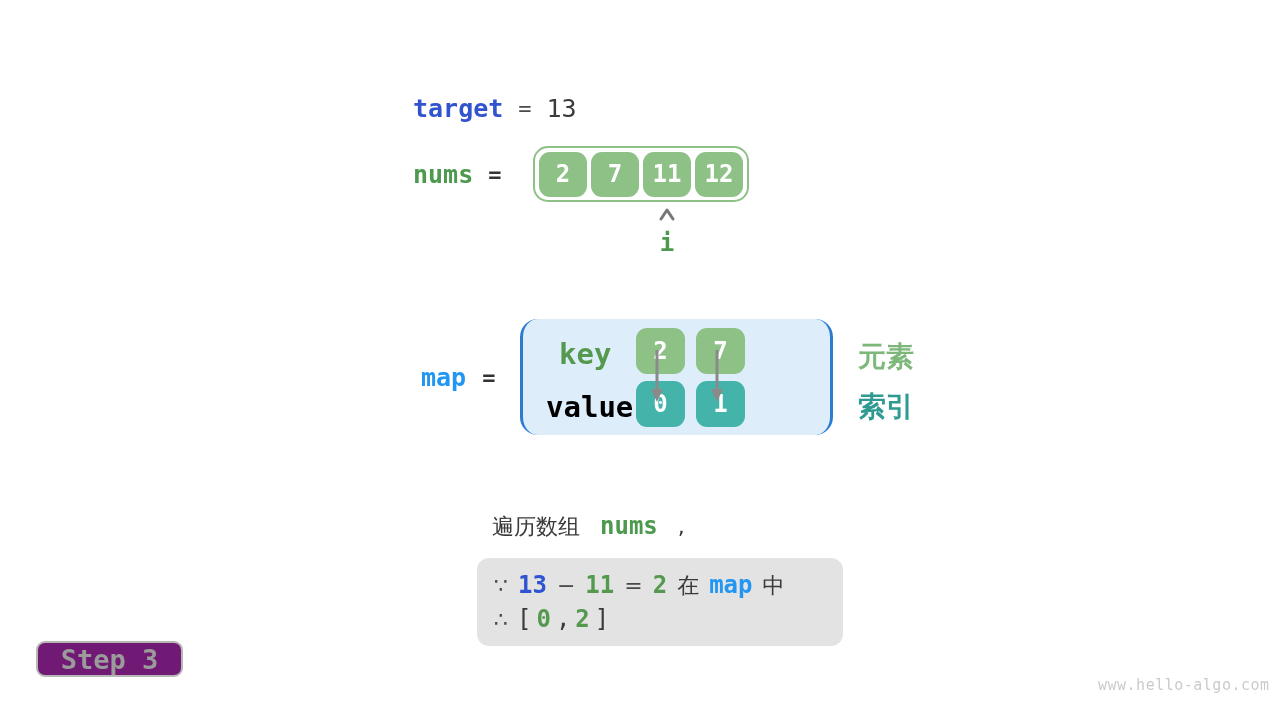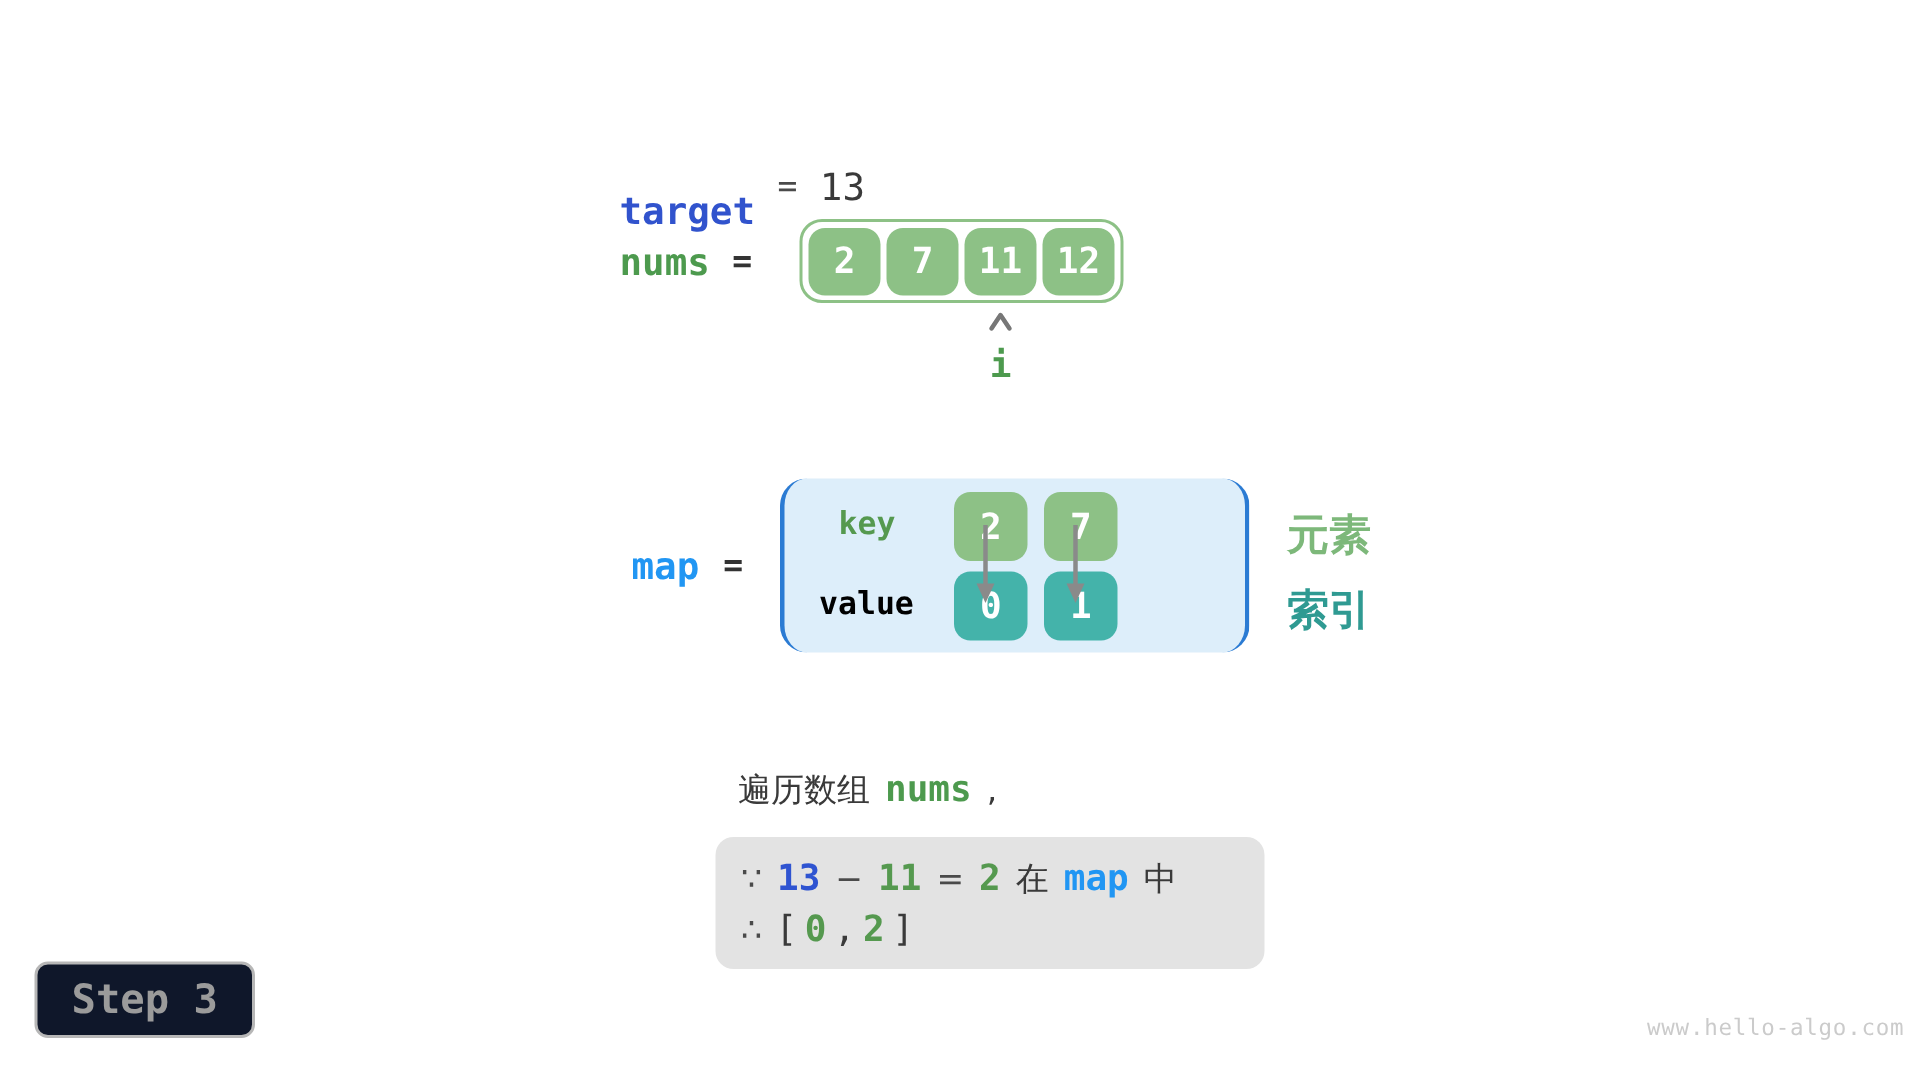--- a/index.html
+++ b/index.html
@@ -12,21 +12,21 @@
     overflow: hidden;
     font-family: "DejaVu Sans", "Liberation Sans", sans-serif;
     color: #3a3a3a;
   }
   .abs { position: absolute; }
   .mono { font-family: "DejaVu Sans Mono", "Liberation Mono", monospace; }
   .row { display: flex; align-items: center; }
 
   
   .target-row { left: 413px; top: 94px; gap: 15px; font-size: 25px; }
-  .target-label { color: #3153cd; font-weight: bold; margin-top: 32px; }
+  .target-label { color: #3153cd; font-weight: bold; }
   .eq { color: #4a4a4a; font-size: 22px; }
   .eq-bold { color: #333; font-weight: bold; font-size: 22px; }
   .plain-value { color: #3a3a3a; }
 
   .nums-label-row { left: 413px; top: 160px; gap: 15px; font-size: 25px; }
   .nums-label { color: #4d9a4e; font-weight: bold; }
 
   
   .array-box {
     left: 533px; top: 146px;
@@ -62,21 +62,21 @@
   .map-label { color: #2196f3; font-weight: bold; }
 
   .map-box {
     left: 520px; top: 319px;
     width: 313px; height: 116px;
     background: #ddeefa;
     border-left: 3px solid #2b7bd3;
     border-right: 3px solid #2b7bd3;
     border-radius: 18px;
   }
-  .kv-label { position: absolute; font-size: 21px; font-weight: bold;
+  .kv-label { position: absolute; font-size: 29px; font-weight: bold;
     font-family: "DejaVu Sans Mono", "Liberation Mono", monospace; }
   .key-label { left: 36px; top: 18px; color: #55994f; }
   .value-label { left: 23px; top: 71px; color: #000000; }
   .kv-cell {
     position: absolute;
     width: 49px; height: 46px;
     border-radius: 11px;
     color: #ffffff;
     display: flex; align-items: center; justify-content: center;
     font-size: 24px; font-weight: 600;
@@ -87,21 +87,21 @@
   .kv-col-0 { left: 113px; }
   .kv-col-1 { left: 173px; }
 
   .arrows-svg { left: 630px; top: 345px; pointer-events: none; }
 
   .side-label { font-size: 28px; font-weight: bold; }
   .side-label-key { left: 858px; top: 338px; color: #7db87a; }
   .side-label-value { left: 858px; top: 388px; color: #2f9a92; text-align: right; }
 
   
-  .caption { left: 492px; top: 512px; gap: 10px; font-size: 22px; align-items: baseline; justify-content: space-between; }
+  .caption { left: 492px; top: 512px; gap: 20px; font-size: 22px; align-items: baseline; justify-content: space-between; }
   .caption-code { color: #4d9a4e; font-weight: bold; font-size: 24px; }
 
   
   .conclusion-box {
     left: 477px; top: 558px;
     width: 366px; height: 88px;
     background: #e3e3e3;
     border-radius: 12px;
     display: flex; flex-direction: column; justify-content: center;
     padding-left: 17px;
@@ -112,23 +112,23 @@
   .c-num { font-family: "DejaVu Sans Mono", "Liberation Mono", monospace; font-weight: bold; font-size: 24px; }
   .c-blue { color: #2f54d1; }
   .c-green { color: #55994f; }
   .c-map { color: #2196f3; font-family: "DejaVu Sans Mono", "Liberation Mono", monospace; font-weight: bold; font-size: 24px; }
   .c-sym { font-size: 22px; color: #4a4a4a; }
   .c-bracket { font-family: "DejaVu Sans Mono", "Liberation Mono", monospace; font-size: 24px; }
   .tight { margin-left: -4px; }
 
   
   .step-badge {
-    left: 23px; top: 641px;
-    width: 147px; height: 51px;
-    background: #0f172a;
+    left: 36px; top: 641px;
+    width: 147px; height: 36px;
+    background: #701a75;
     border: 2px solid #b7b7b7;
     border-radius: 9px;
     display: flex; align-items: center; justify-content: center;
     color: #9b9b9b; font-weight: bold; font-size: 27px;
   }
 
   
   .watermark { left: 1077px; top: 676px; font-size: 15px; color: #cbcbcb; letter-spacing: 0.5px; margin-left: 21px; }
 </style>
 </head>

